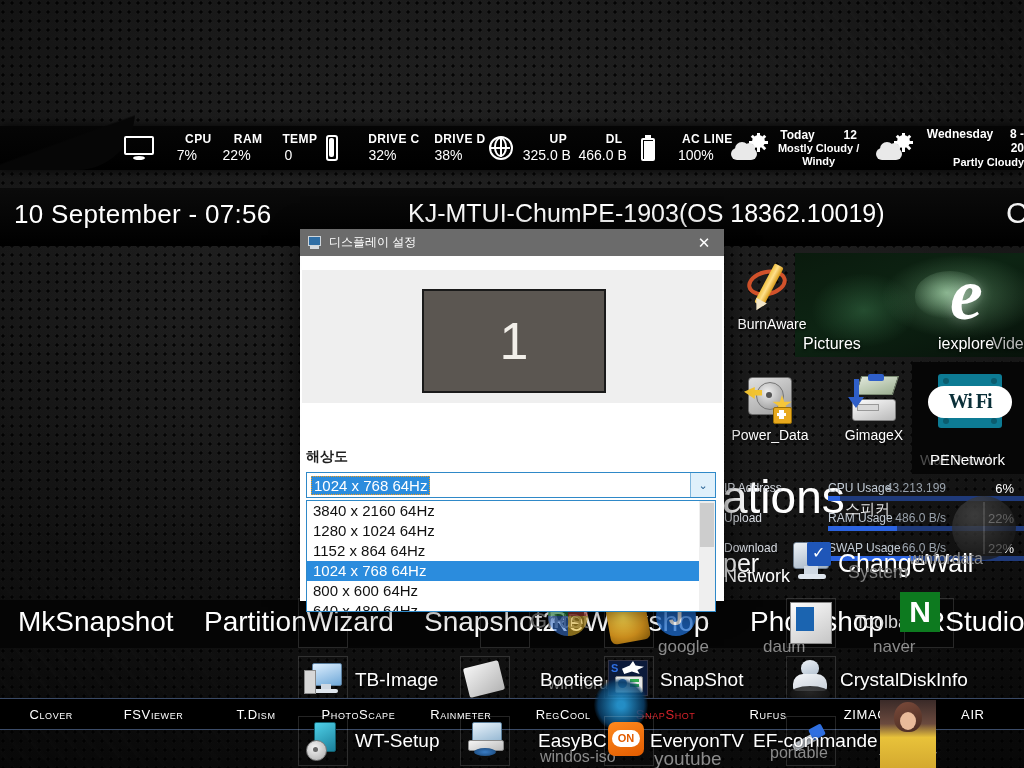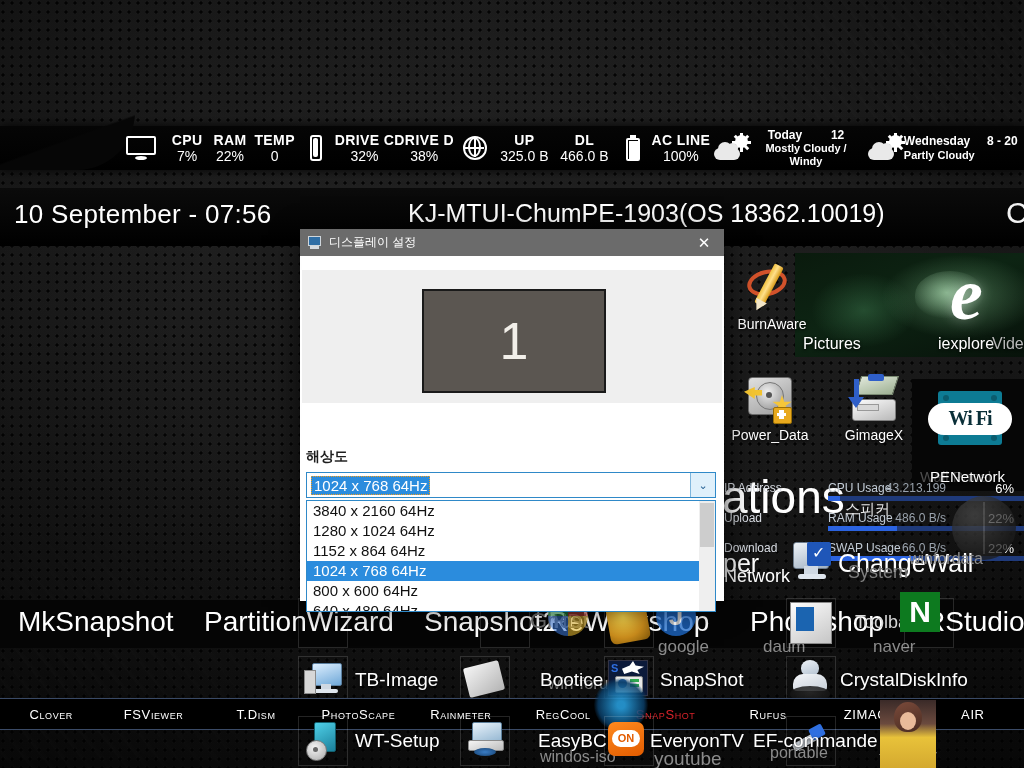--- a/index.html
+++ b/index.html
@@ -44,21 +44,21 @@
     color:#fff;display:flex;align-items:center;
     box-shadow:0 0 10px rgba(0,0,0,.9);
   }
   .statusbar:before{
     content:"";position:absolute;left:0;top:-14px;width:135px;height:58px;
     background:linear-gradient(160deg, transparent 0 48%, #060606 50%);
     border-bottom-right-radius:60px;
   }
   .sb-item{display:flex;flex-direction:column;align-items:center;justify-content:center;
            line-height:1.15;white-space:nowrap;}
-  .sb-item .k{font-size:14px;font-weight:bold;letter-spacing:.4px;}
+  .sb-item .k{font-size:12px;font-weight:bold;letter-spacing:.4px;margin-left:23px;}
   .sb-item .v{font-size:14px;}
   .sb-icon{display:flex;align-items:center;justify-content:center;}
 
   
   .ico-monitor{width:30px;height:24px;position:relative;}
   .ico-monitor i{position:absolute;left:0;top:0;width:30px;height:19px;border:2.5px solid #fff;border-radius:2px;box-sizing:border-box;}
   .ico-monitor u{position:absolute;left:9px;top:20px;width:12px;height:4px;background:#fff;border-radius:50%;}
 
   
   .ico-therm{width:12px;height:26px;position:relative;}
@@ -297,21 +297,21 @@
           <s></s>
           <s></s>
           <s></s>
         </div>
         <div class="sun"></div>
       <div class="c2"></div>
         <div class="c3"></div>
         <div class="c1"></div>
       </div>
   </div>
-  <div style="width:140px;text-align:left;line-height:1.2;">
+  <div style="width:140px;text-align:right;line-height:1.2;">
     <div style="font-size:12px;font-weight:bold;">
       <span>Wednesday</span>
       <span style="display:inline-block;width:10px;"></span>
       <span>8 - 20</span>
     </div>
     <div style="font-size:11px;font-weight:bold;">Partly Cloudy</div>
   </div>
 </div>
 
 <div class="headline">
@@ -374,21 +374,21 @@
     <div style="position:absolute;left:12px;top:3px;width:36px;height:17px;
                 background:linear-gradient(160deg,#dfe7d9,#9fb194);border:1px solid #7a8a72;transform:skewX(-18deg);"></div>
     <div style="position:absolute;left:8px;top:6px;width:5px;height:22px;background:#2f5fc9;"></div>
     <div style="position:absolute;left:2px;top:24px;width:0;height:0;border-left:8px solid transparent;
                 border-right:8px solid transparent;border-top:11px solid #2f5fc9;"></div>
     <div style="position:absolute;left:22px;top:1px;width:16px;height:7px;background:#2f5fc9;border-radius:2px;"></div>
   </div>
   <div class="cap">GimageX</div>
 </div>
 
-<div class="tile" style="left:912px;top:362px;width:112px;height:112px;background:#060606;margin-top:17px;">
+<div class="tile" style="left:912px;top:362px;width:112px;height:112px;background:#060606;">
   <div style="position:absolute;left:26px;top:12px;width:64px;height:54px;background:#0d7b94;border-radius:3px;"></div>
   <div style="position:absolute;left:31px;top:16px;width:6px;height:6px;border-radius:50%;background:#0b5c6e;"></div>
   <div style="position:absolute;left:79px;top:16px;width:6px;height:6px;border-radius:50%;background:#0b5c6e;"></div>
   <div style="position:absolute;left:31px;top:56px;width:6px;height:6px;border-radius:50%;background:#0b5c6e;"></div>
   <div style="position:absolute;left:79px;top:56px;width:6px;height:6px;border-radius:50%;background:#0b5c6e;"></div>
   <div style="position:absolute;left:16px;top:24px;width:84px;height:32px;background:#fff;border-radius:18px;"></div>
   <div style="position:absolute;left:20px;top:28px;width:76px;height:24px;color:#0a2f38;font-size:20px;
               font-weight:bold;text-align:center;letter-spacing:-1px;font-family:'Liberation Serif',serif;">Wi Fi</div>
   <div style="position:absolute;left:8px;bottom:6px;color:#4c4c4c;font-size:15px;">Wall&nbsp;Panel</div>
   <div style="position:absolute;left:18px;bottom:6px;color:#fff;font-size:15px;text-shadow:0 1px 3px #000;">PENetwork</div>

